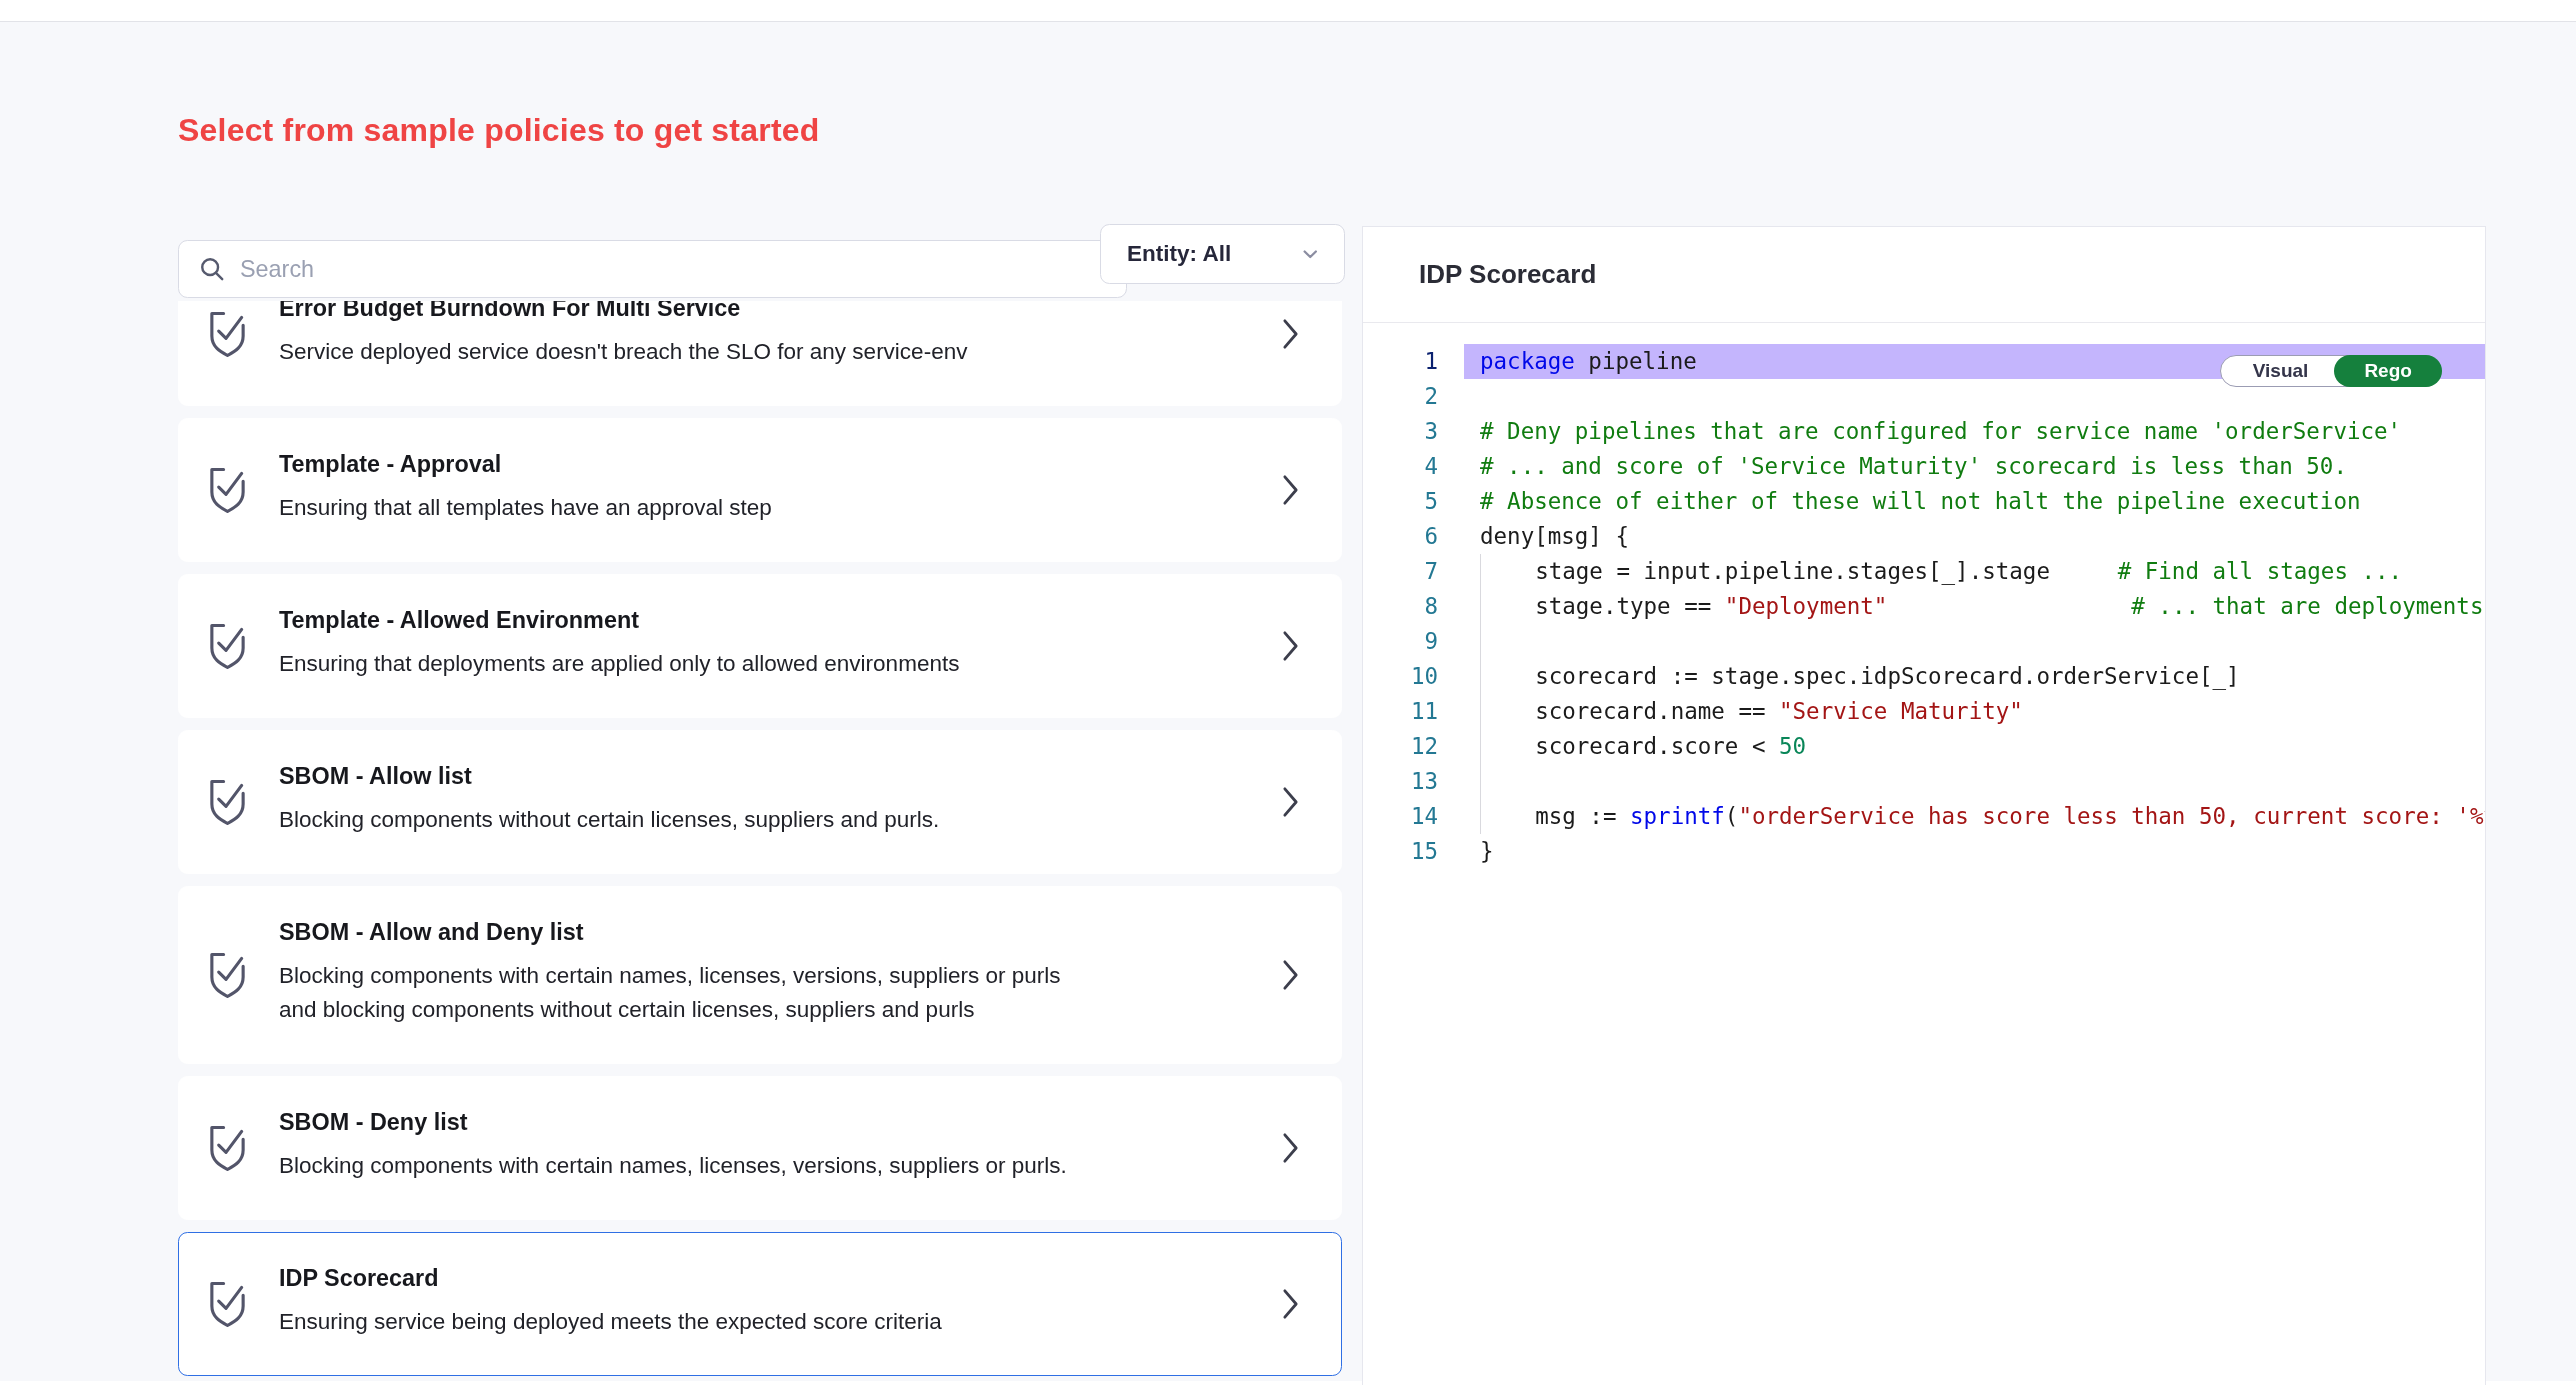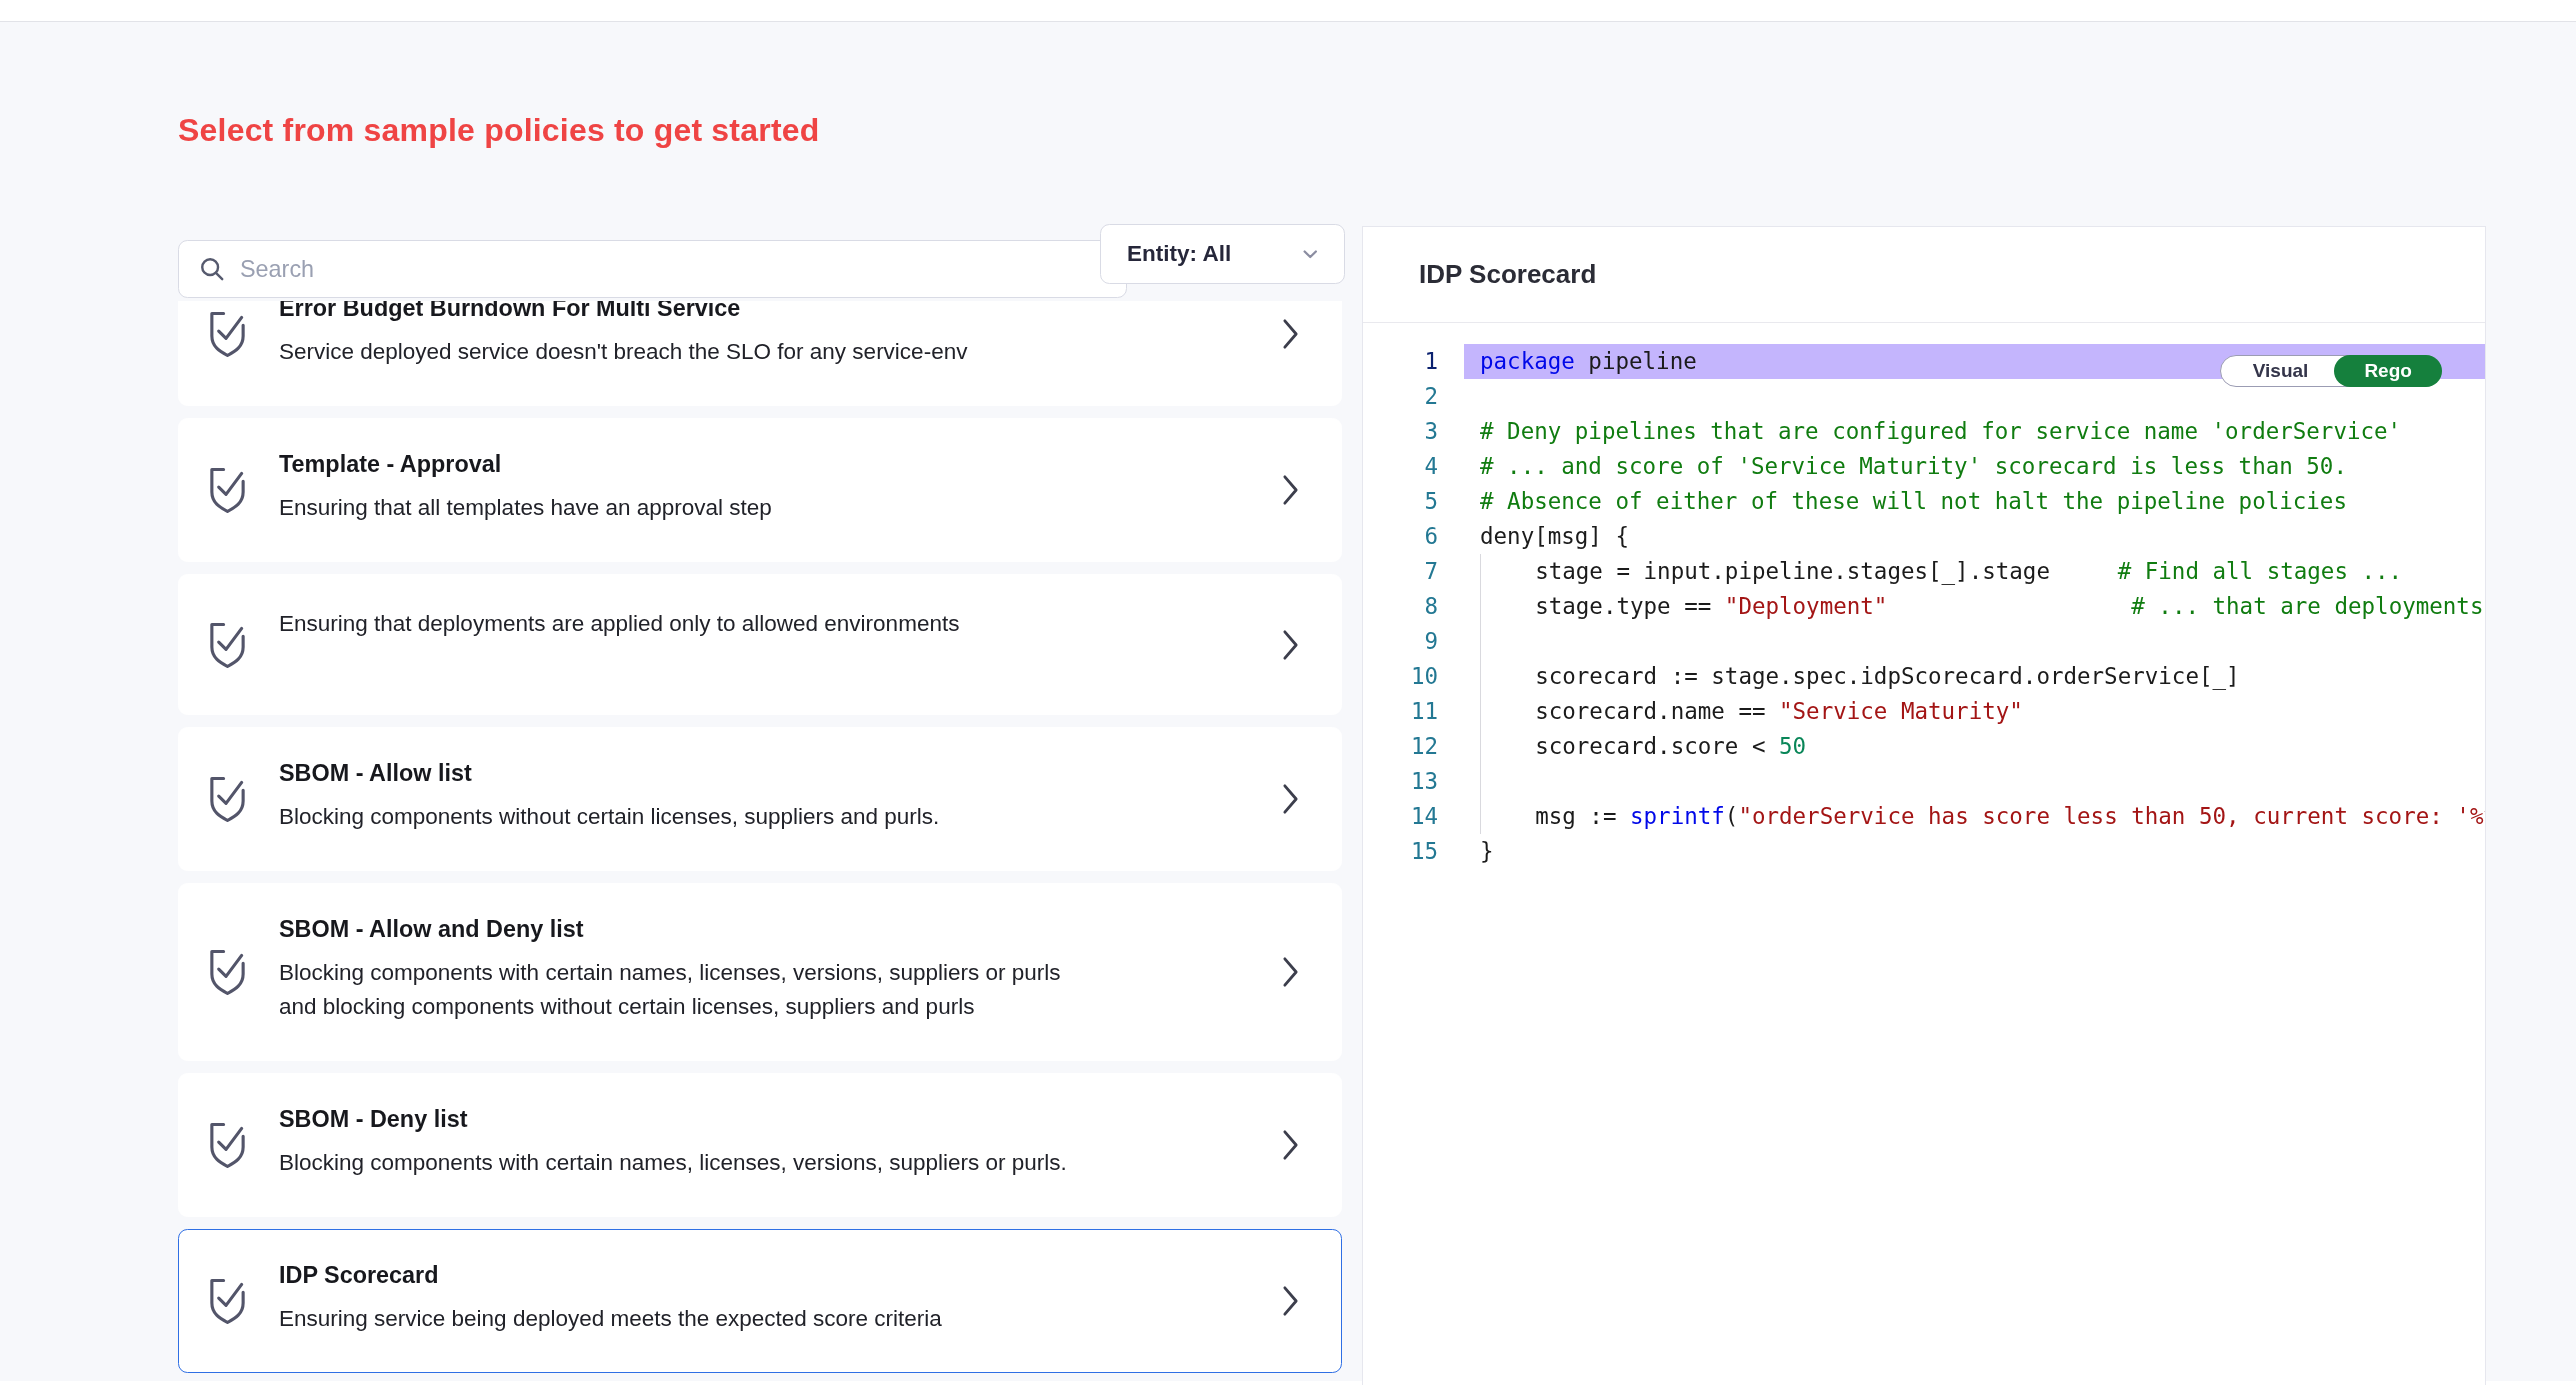--- a/index.html
+++ b/index.html
@@ -111,20 +111,21 @@
     <div class="policy-desc">Ensuring that all templates have an approval step</div>
     <svg class="chev" width="19" height="32" viewBox="0 0 20 34">
       <path d="M4 3 L16 17 L4 31" fill="none" stroke="#3c3e4c" stroke-width="3" stroke-linecap="round" stroke-linejoin="round"></path>
     </svg>
   </div>
         <div class="policy-card">
     <svg class="shield" width="43" height="51" viewBox="0 0 44 52">
       <path d="M18 5 H6 V28 C6 39 14 43.5 22 48 C30 43.5 38 39 38 28 V17" fill="none" stroke="#53556a" stroke-width="3.2" stroke-linecap="round" stroke-linejoin="round"></path>
       <path d="M13 23 L20.5 30.5 L36.5 9" fill="none" stroke="#53556a" stroke-width="3.2" stroke-linecap="round" stroke-linejoin="round"></path>
     </svg>
+    <div class="policy-title">Template - Allowed Environment</div>
     <div class="policy-desc">Ensuring that deployments are applied only to allowed environments</div>
     <svg class="chev" width="19" height="32" viewBox="0 0 20 34">
       <path d="M4 3 L16 17 L4 31" fill="none" stroke="#3c3e4c" stroke-width="3" stroke-linecap="round" stroke-linejoin="round"></path>
     </svg>
   </div>
         <div class="policy-card">
     <svg class="shield" width="43" height="51" viewBox="0 0 44 52">
       <path d="M18 5 H6 V28 C6 39 14 43.5 22 48 C30 43.5 38 39 38 28 V17" fill="none" stroke="#53556a" stroke-width="3.2" stroke-linecap="round" stroke-linejoin="round"></path>
       <path d="M13 23 L20.5 30.5 L36.5 9" fill="none" stroke="#53556a" stroke-width="3.2" stroke-linecap="round" stroke-linejoin="round"></path>
     </svg>
@@ -186,21 +187,21 @@
         <div class="code-row">
           <span class="gutter">3</span>
           <span class="code"><span class="tok-c"># Deny pipelines that are configured for service name 'orderService'</span></span>
         </div>
         <div class="code-row">
           <span class="gutter">4</span>
           <span class="code"><span class="tok-c"># ... and score of 'Service Maturity' scorecard is less than 50.</span></span>
         </div>
         <div class="code-row">
           <span class="gutter">5</span>
-          <span class="code"><span class="tok-c"># Absence of either of these will not halt the pipeline policies</span></span>
+          <span class="code"><span class="tok-c"># Absence of either of these will not halt the pipeline execution</span></span>
         </div>
         <div class="code-row">
           <span class="gutter">6</span>
           <span class="code"><span>deny[msg] {</span></span>
         </div>
         <div class="code-row guide">
           <span class="gutter">7</span>
           <span class="code"><span>    stage = input.pipeline.stages[_].stage     </span><span class="tok-c"># Find all stages ...</span></span>
         </div>
         <div class="code-row guide">

